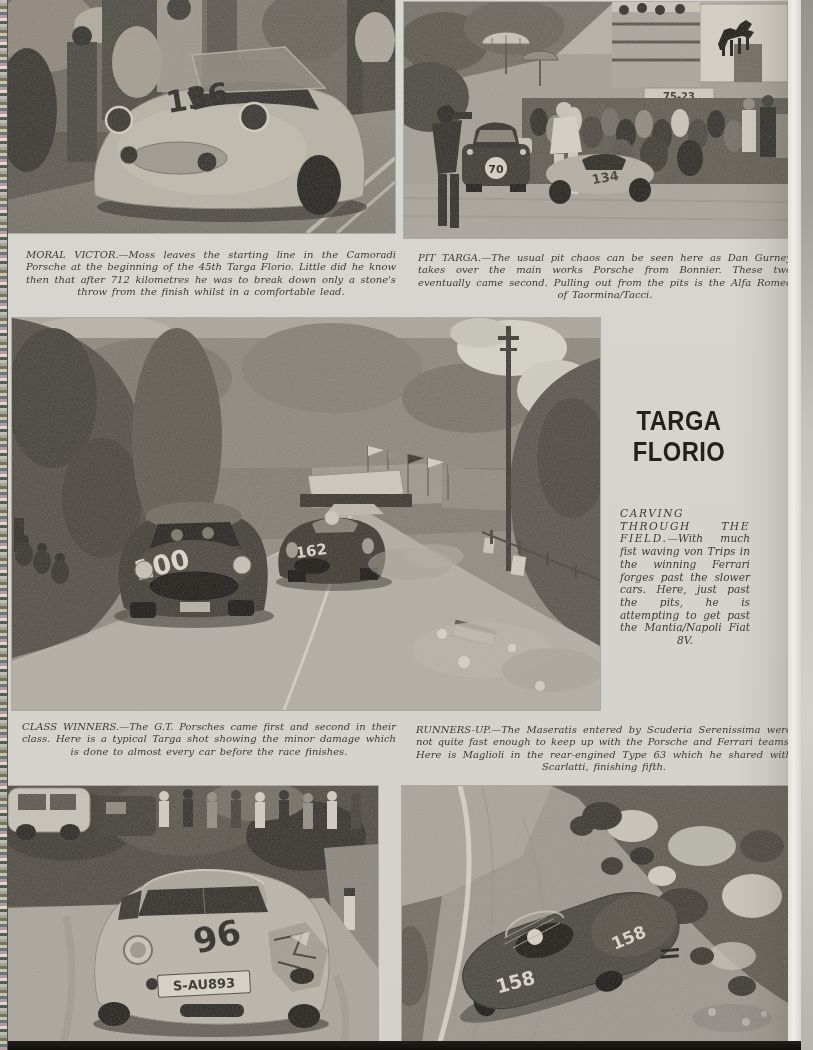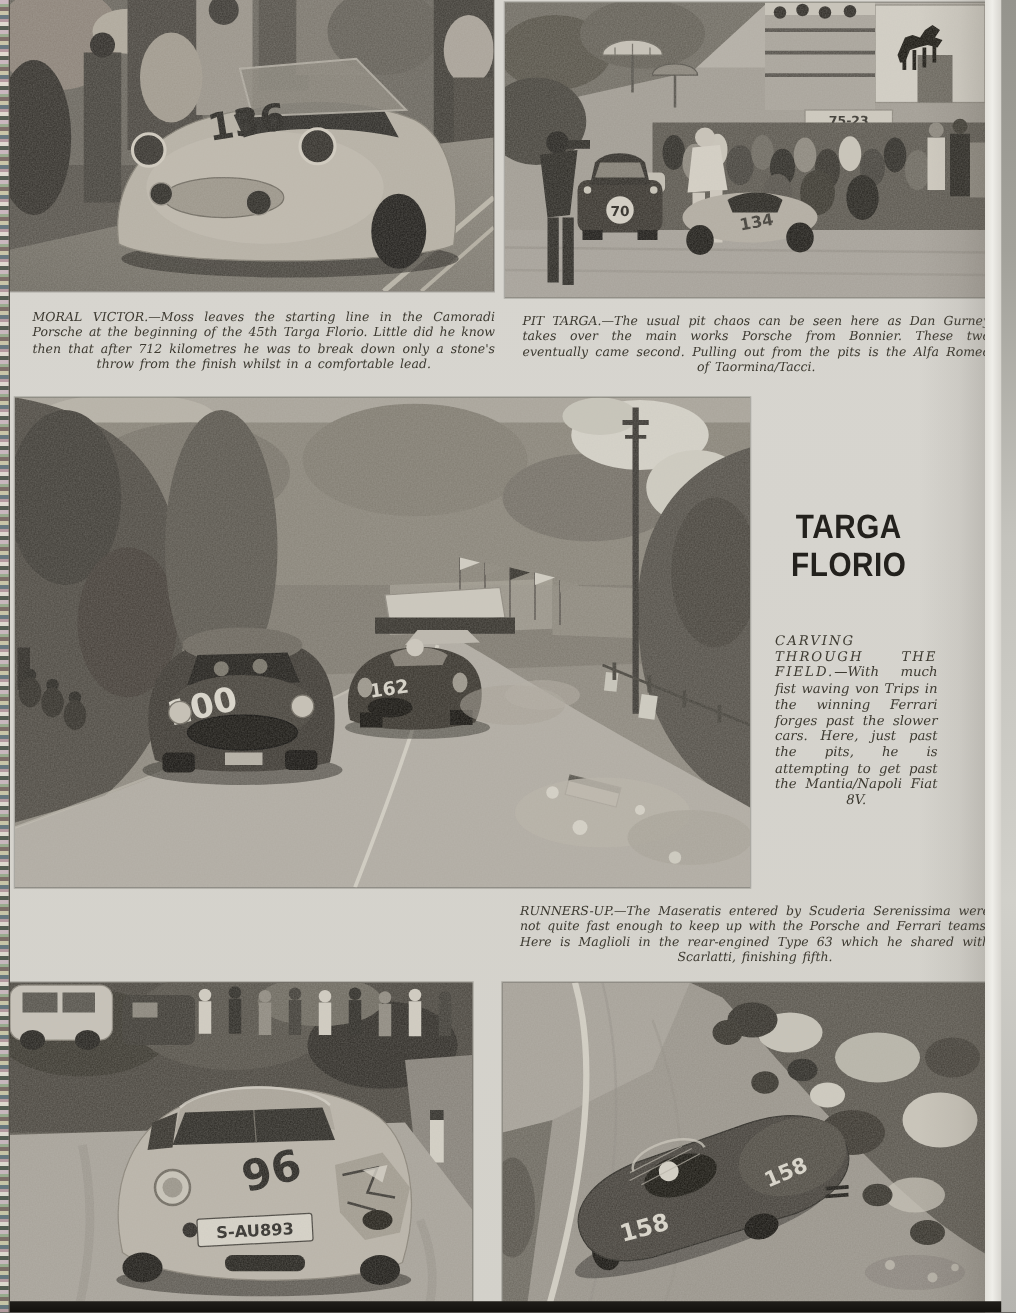--- a/index.html
+++ b/index.html
@@ -351,20 +351,21 @@
           <rect x="562" y="246" width="3" height="14" fill="#45423b"></rect>
       </g>
       <rect width="588" height="392" filter="url(#f3)"></rect>
     </svg>
   </figure>
 
   <h1 class="side-title">TARGA FLORIO</h1>
 
   <p class="carving"><span class="lead">CARVING THROUGH THE FIELD.</span><span>—With much fist waving von Trips in the winning Ferrari forges past the slower cars.  Here, just past the pits, he is attempting to get past the Mantia/Napoli Fiat 8V.</span></p>
 
+  <p class="cap" style="left:22px;top:721px;width:374px"><span class="lead">CLASS WINNERS.</span><span>—The G.T. Porsches came first and second in their class.  Here is a typical Targa shot showing the minor damage which is done to almost every car before the race finishes.</span></p>
 
   <p class="cap" style="left:416px;top:724px;width:376px"><span class="lead">RUNNERS-UP.</span><span>—The Maseratis entered by Scuderia Serenissima were not quite fast enough to keep up with the Porsche and Ferrari teams.  Here is Maglioli in the rear-engined Type 63 which he shared with Scarlatti, finishing fifth.</span></p>
 
   <figure class="photo" style="left:6px;top:786px;width:372px;height:256px">
     <svg width="372" height="256" viewBox="0 0 372 256">
       <defs>
         <filter id="f4" x="0" y="0" width="100%" height="100%">
           <feTurbulence type="fractalNoise" baseFrequency="0.9" numOctaves="2" stitchTiles="stitch"></feTurbulence>
           <feColorMatrix type="matrix" values="0 0 0 0 0.55  0 0 0 0 0.54  0 0 0 0 0.50  0 0 0 0.3 0"></feColorMatrix>
         </filter>

